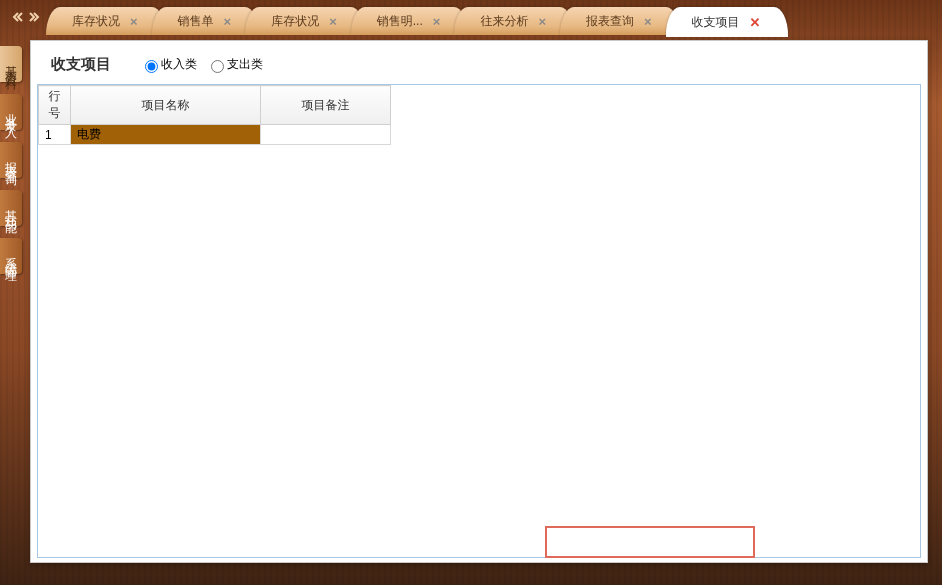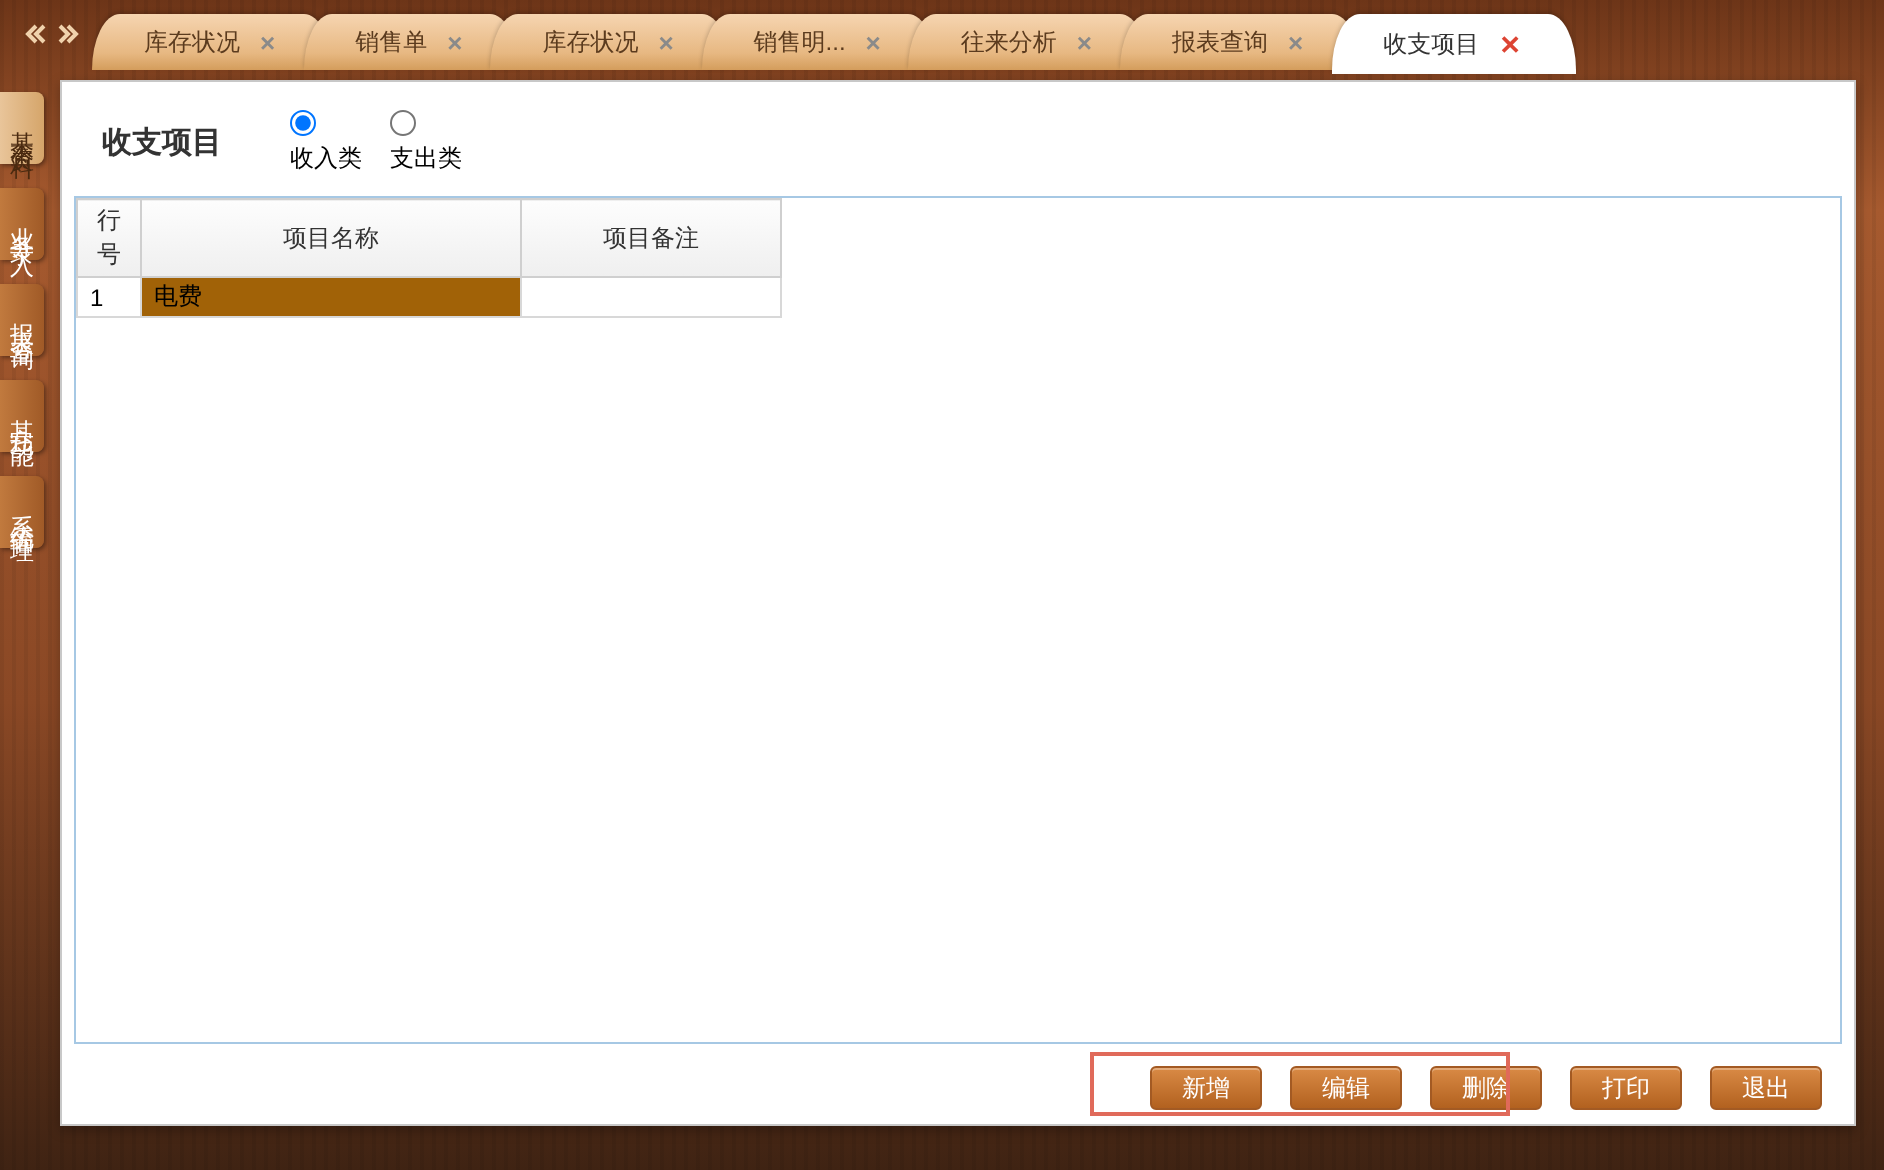--- a/index.html
+++ b/index.html
@@ -117,21 +117,21 @@
       align-items: center;
       padding: 14px 20px 10px 20px;
       gap: 34px;
     }
     .panel-title {
       font-size: 15px;
       font-weight: bold;
       color: #333;
     }
     .radio-group { display: flex; gap: 14px; align-items: center; }
-    .radio-opt { display: flex; align-items: flex-start; gap: 3px; cursor: pointer; flex-direction: column; }
+    .radio-opt { display: flex; align-items: flex-end; gap: 3px; cursor: pointer; }
     .radio-opt input { margin: 0; }
 
     .grid-wrap {
       flex: 1;
       margin: 0 6px 4px 6px;
       border: 1px solid #a6c8e4;
       overflow: hidden;
       position: relative;
       background: #fff;
     }
@@ -269,22 +269,15 @@
       <tbody>
         <tr>
           <td class="col-rownum">1</td>
           <td class="col-name cell-selected">电费</td>
           <td class="col-note"></td>
         </tr>
       </tbody>
     </table>
   </div>
 
-  <div class="footer">
-    <button class="btn">新增</button>
-    <button class="btn">编辑</button>
-    <button class="btn">删除</button>
-    <button class="btn">打印</button>
-    <button class="btn">退出</button>
-  </div>
 
   <div class="highlight-box" style="right:172px; bottom:4px; width:210px; height:32px;"></div>
 </div>
 
 </body></html>

